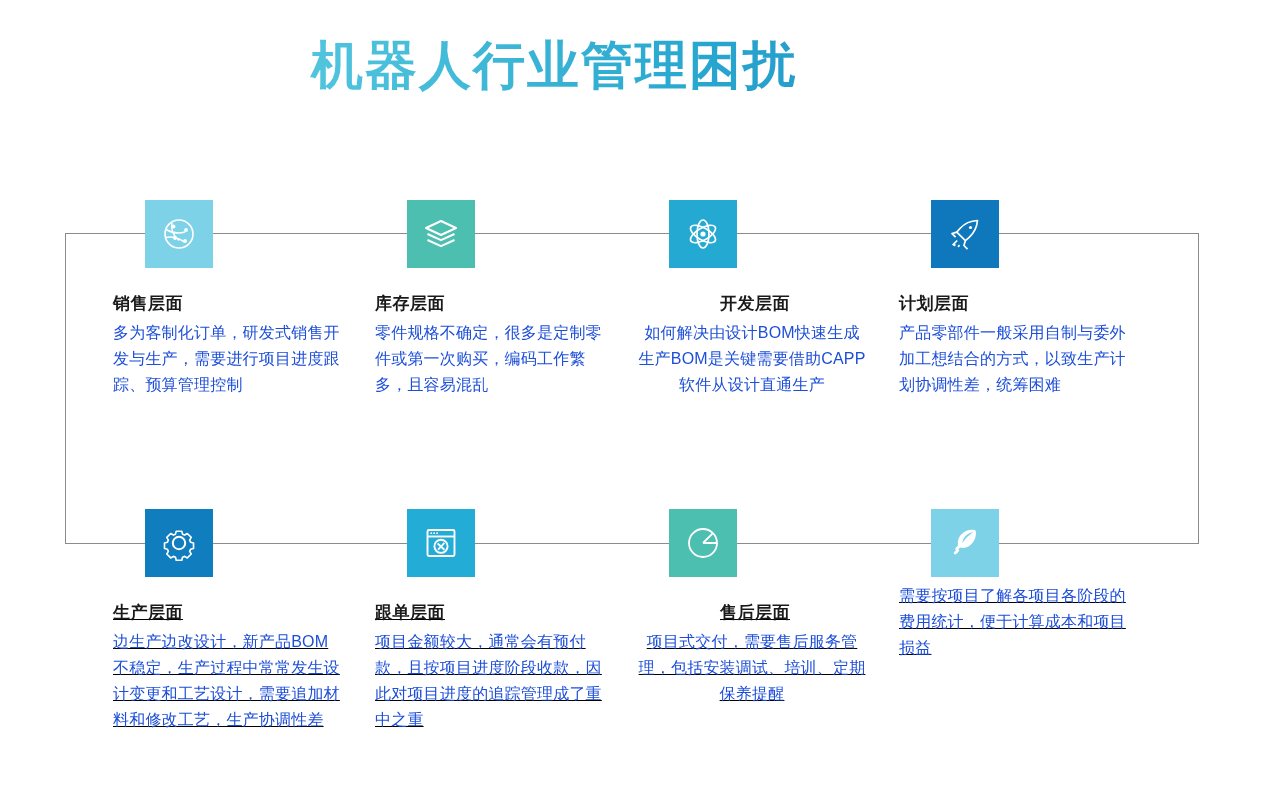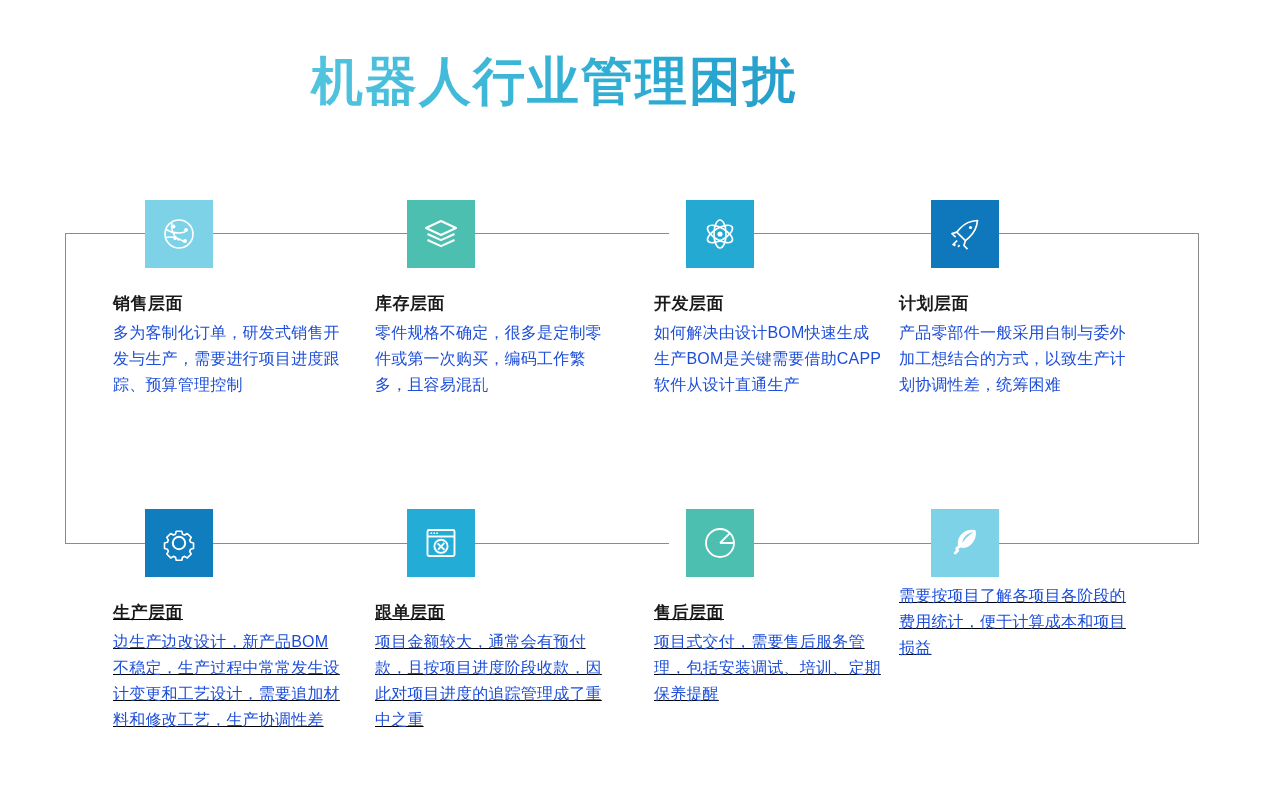--- a/index.html
+++ b/index.html
@@ -13,21 +13,21 @@
     position: relative;
     overflow: hidden;
     font-family: "Liberation Sans", "DejaVu Sans", sans-serif;
     -webkit-font-smoothing: antialiased;
   }
 
   
   .page-title {
     position: absolute;
     left: 0;
-    top: 52px;
+    top: 36px;
     width: 1108px;
     text-align: center;
     font-size: 52px;
     font-weight: bold;
     letter-spacing: 2px;
     line-height: 1.15;
     background: linear-gradient(90deg, #6fd2e6 0%, #4fc3dd 30%, #29a8d0 62%, #1b82bd 100%);
     -webkit-background-clip: text;
     background-clip: text;
     color: transparent;
@@ -87,21 +87,21 @@
     color: #1d4ed8;
     line-height: 1.62;
     letter-spacing: 0.2px;
     width: 230px;
     word-break: break-all;
   }
 
   
   .col-0 { left: 113px; }
   .col-1 { left: 375px; }
-  .col-2 { left: 654px; }
+  .col-2 { left: 637px; text-align: center; }
   .col-3 { left: 899px; }
   .row-0 { top: 200px; }
   .row-1 { top: 509px; text-decoration: underline; }
 </style>
 </head>
 <body>
 
 <div class="page-title">机器人行业管理困扰</div>
 
 <div class="connector-layer">

